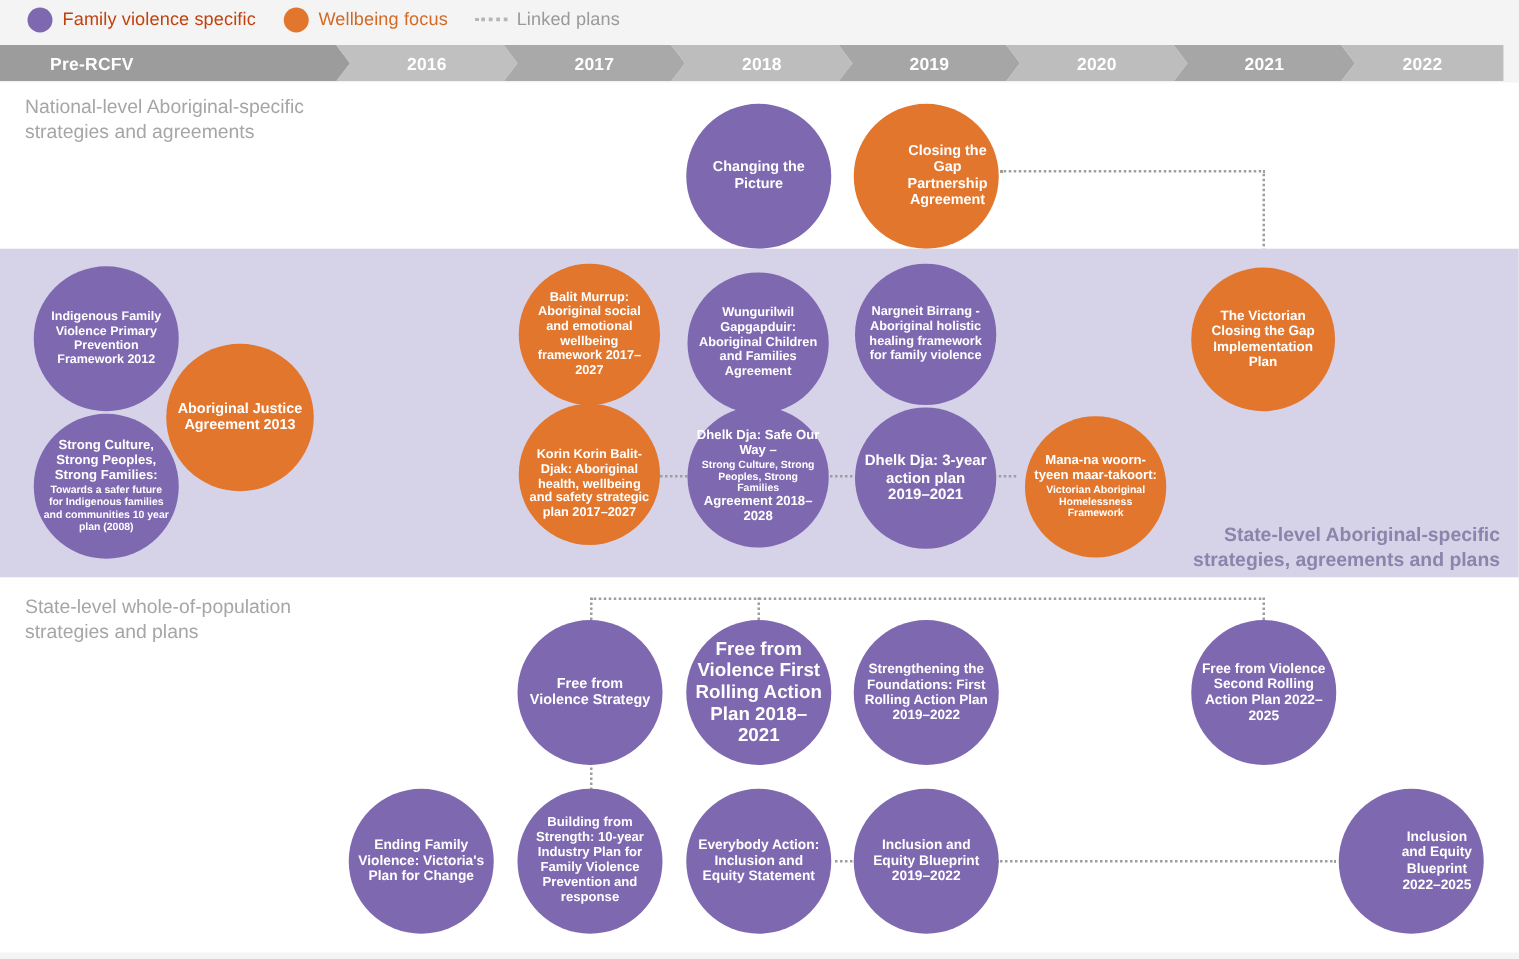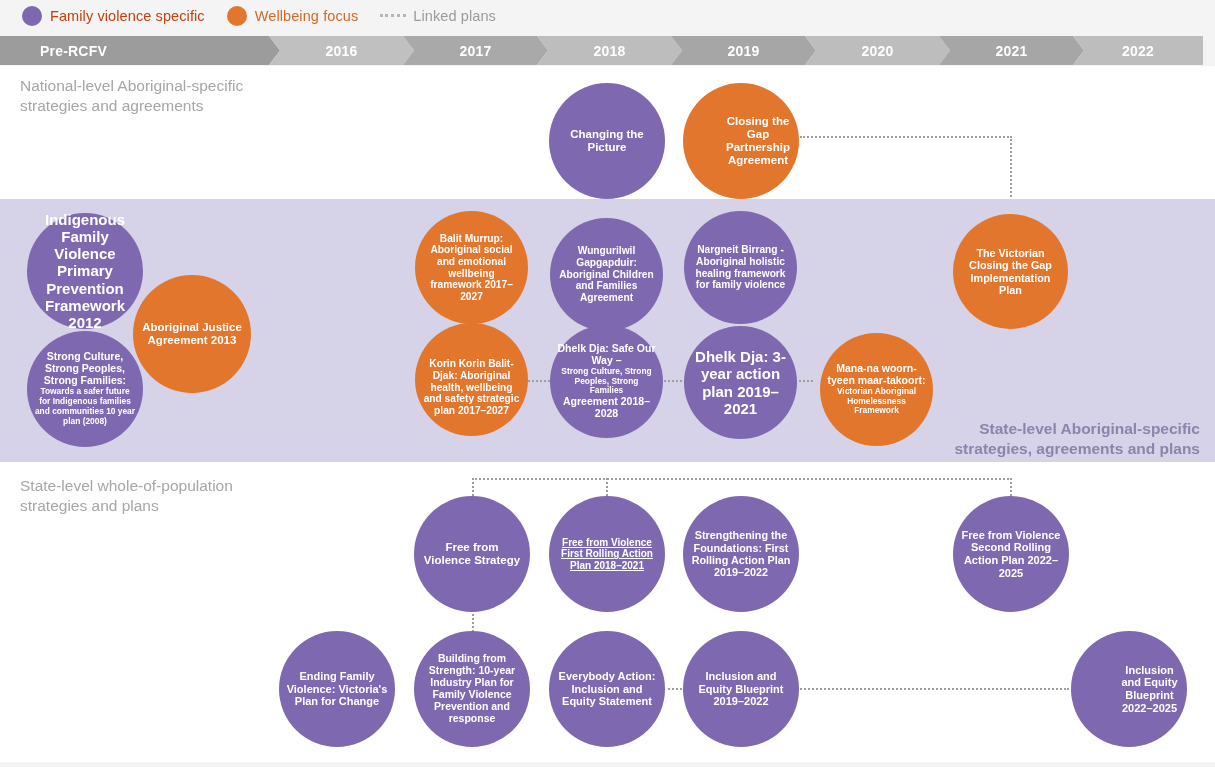--- a/index.html
+++ b/index.html
@@ -119,21 +119,21 @@
   <div class="band-title right" style="left:860px;top:419px;width:340px;">
     <div>State-level Aboriginal-specific</div>
     <div>strategies, agreements and plans</div>
   </div>
 
   <div class="dot-h" style="left:528px;top:380px;width:26px;"></div>
   <div class="dot-h" style="left:660px;top:380px;width:26px;"></div>
   <div class="dot-h" style="left:795px;top:380px;width:18px;"></div>
 
   <div class="node fv" style="left:27px;top:213px;width:116px;height:116px;">
-    <span class="txt" style="font-size:15px;">Indigenous Family Violence Primary Prevention Framework 2012</span>
+    <span class="txt" style="font-size:10px;">Indigenous Family Violence Primary Prevention Framework 2012</span>
   </div>
 
   <div class="node wb" style="left:133px;top:275px;width:118px;height:118px;">
     <span class="txt" style="font-size:11.5px;">Aboriginal Justice Agreement 2013</span>
   </div>
 
   <div class="node fv" style="left:27px;top:331px;width:116px;height:116px;">
     <span class="txt" style="font-size:10.5px;">
       <span>Strong Culture, Strong Peoples, Strong Families:</span>
       <span class="sub">Towards a safer future for Indigenous families and communities 10 year plan (2008)</span>
@@ -162,21 +162,21 @@
 
   <div class="node fv" style="left:550px;top:325px;width:113px;height:113px;">
     <span class="txt" style="font-size:10.5px;">
       <span>Dhelk Dja: Safe Our Way –</span>
       <span class="sub">Strong Culture, Strong Peoples, Strong Families</span>
       <span style="display:block">Agreement 2018–2028</span>
     </span>
   </div>
 
   <div class="node fv" style="left:684px;top:326px;width:113px;height:113px;">
-    <span class="txt" style="font-size:15px;">Dhelk Dja: 3-year action plan 2019–2021</span>
+    <span class="txt" style="font-size:12px;">Dhelk Dja: 3-year action plan 2019–2021</span>
   </div>
 
   <div class="node wb" style="left:820px;top:333px;width:113px;height:113px;">
     <span class="txt" style="font-size:10.5px;">
       <span>Mana-na woorn-tyeen maar-takoort:</span>
       <span class="sub">Victorian Aboriginal Homelessness Framework</span>
     </span>
   </div>
 
   <div class="band" id="band-state-pop"></div>
@@ -193,21 +193,21 @@
 
   <div class="dot-v" style="left:472px;top:606px;height:26px;"></div>
   <div class="dot-h" style="left:663px;top:688px;width:23px;"></div>
   <div class="dot-h" style="left:797px;top:688px;width:272px;"></div>
 
   <div class="node fv" style="left:414px;top:496px;width:116px;height:116px;">
     <span class="txt" style="font-size:11.5px;">Free from Violence Strategy</span>
   </div>
 
   <div class="node fv" style="left:549px;top:496px;width:116px;height:116px;">
-    <span class="txt" style="font-size:10px;text-decoration:underline;">Free from Violence First Rolling Action Plan 2018–2021</span>
+    <span class="txt" style="font-size:15px;">Free from Violence First Rolling Action Plan 2018–2021</span>
   </div>
 
   <div class="node fv" style="left:683px;top:496px;width:116px;height:116px;">
     <span class="txt" style="font-size:10.8px;">Strengthening the Foundations: First Rolling Action Plan 2019–2022</span>
   </div>
 
   <div class="node fv" style="left:953px;top:496px;width:116px;height:116px;">
     <span class="txt" style="font-size:11px;">Free from Violence Second Rolling Action Plan 2022–2025</span>
   </div>
 

